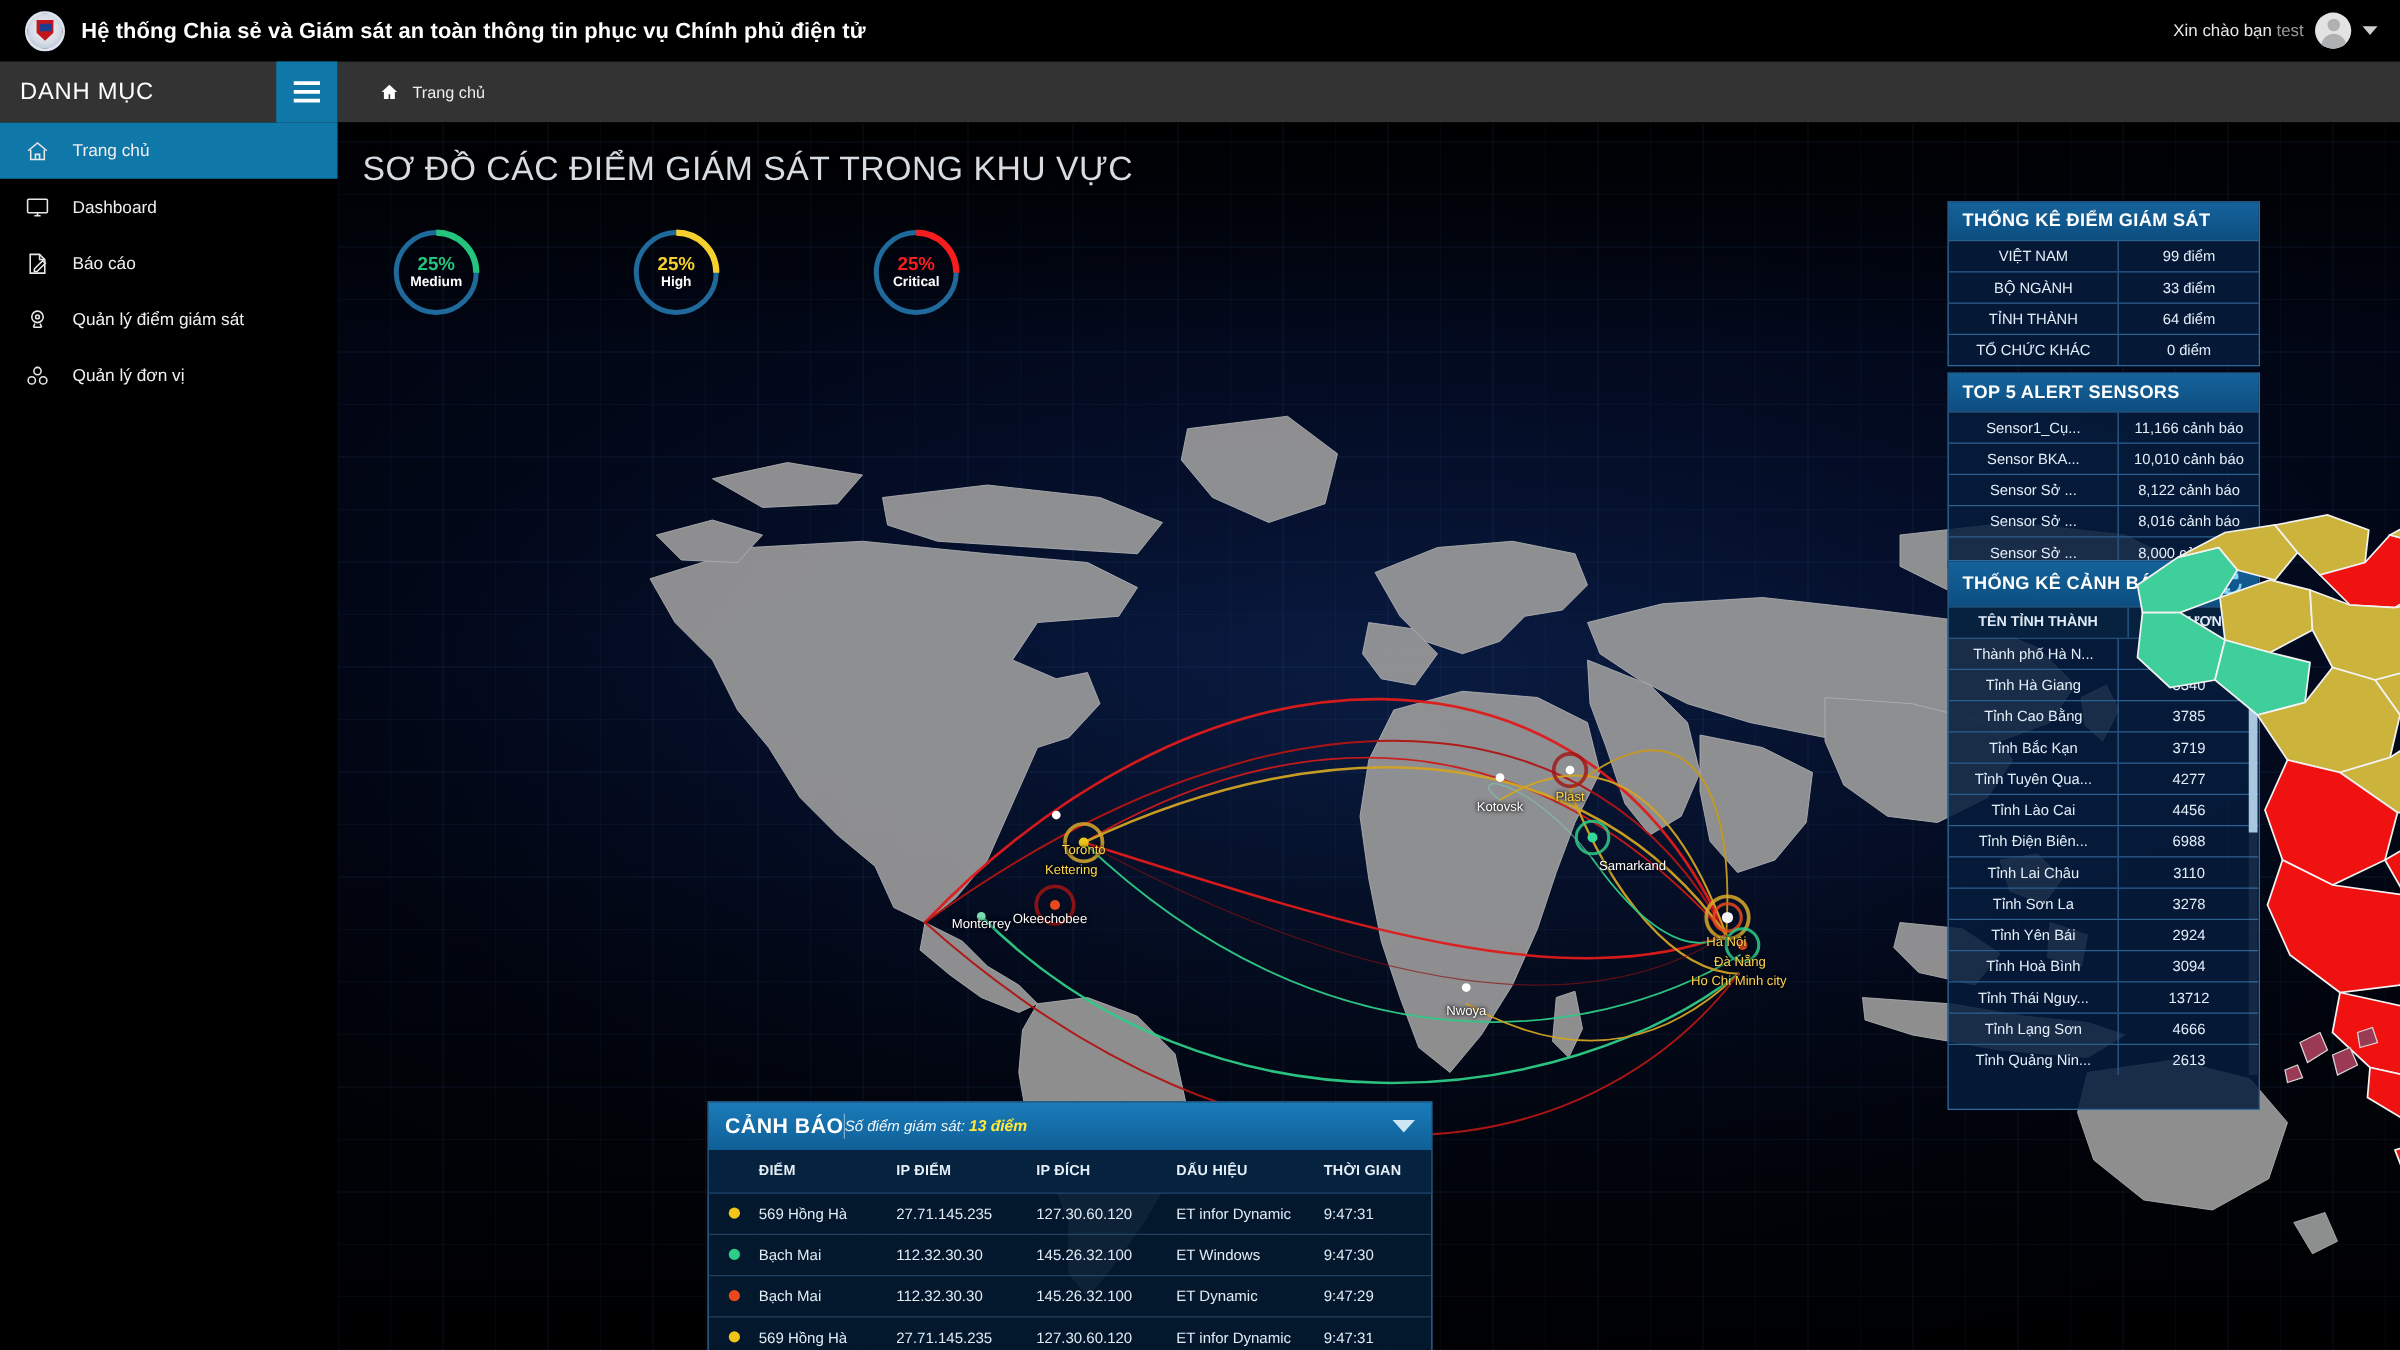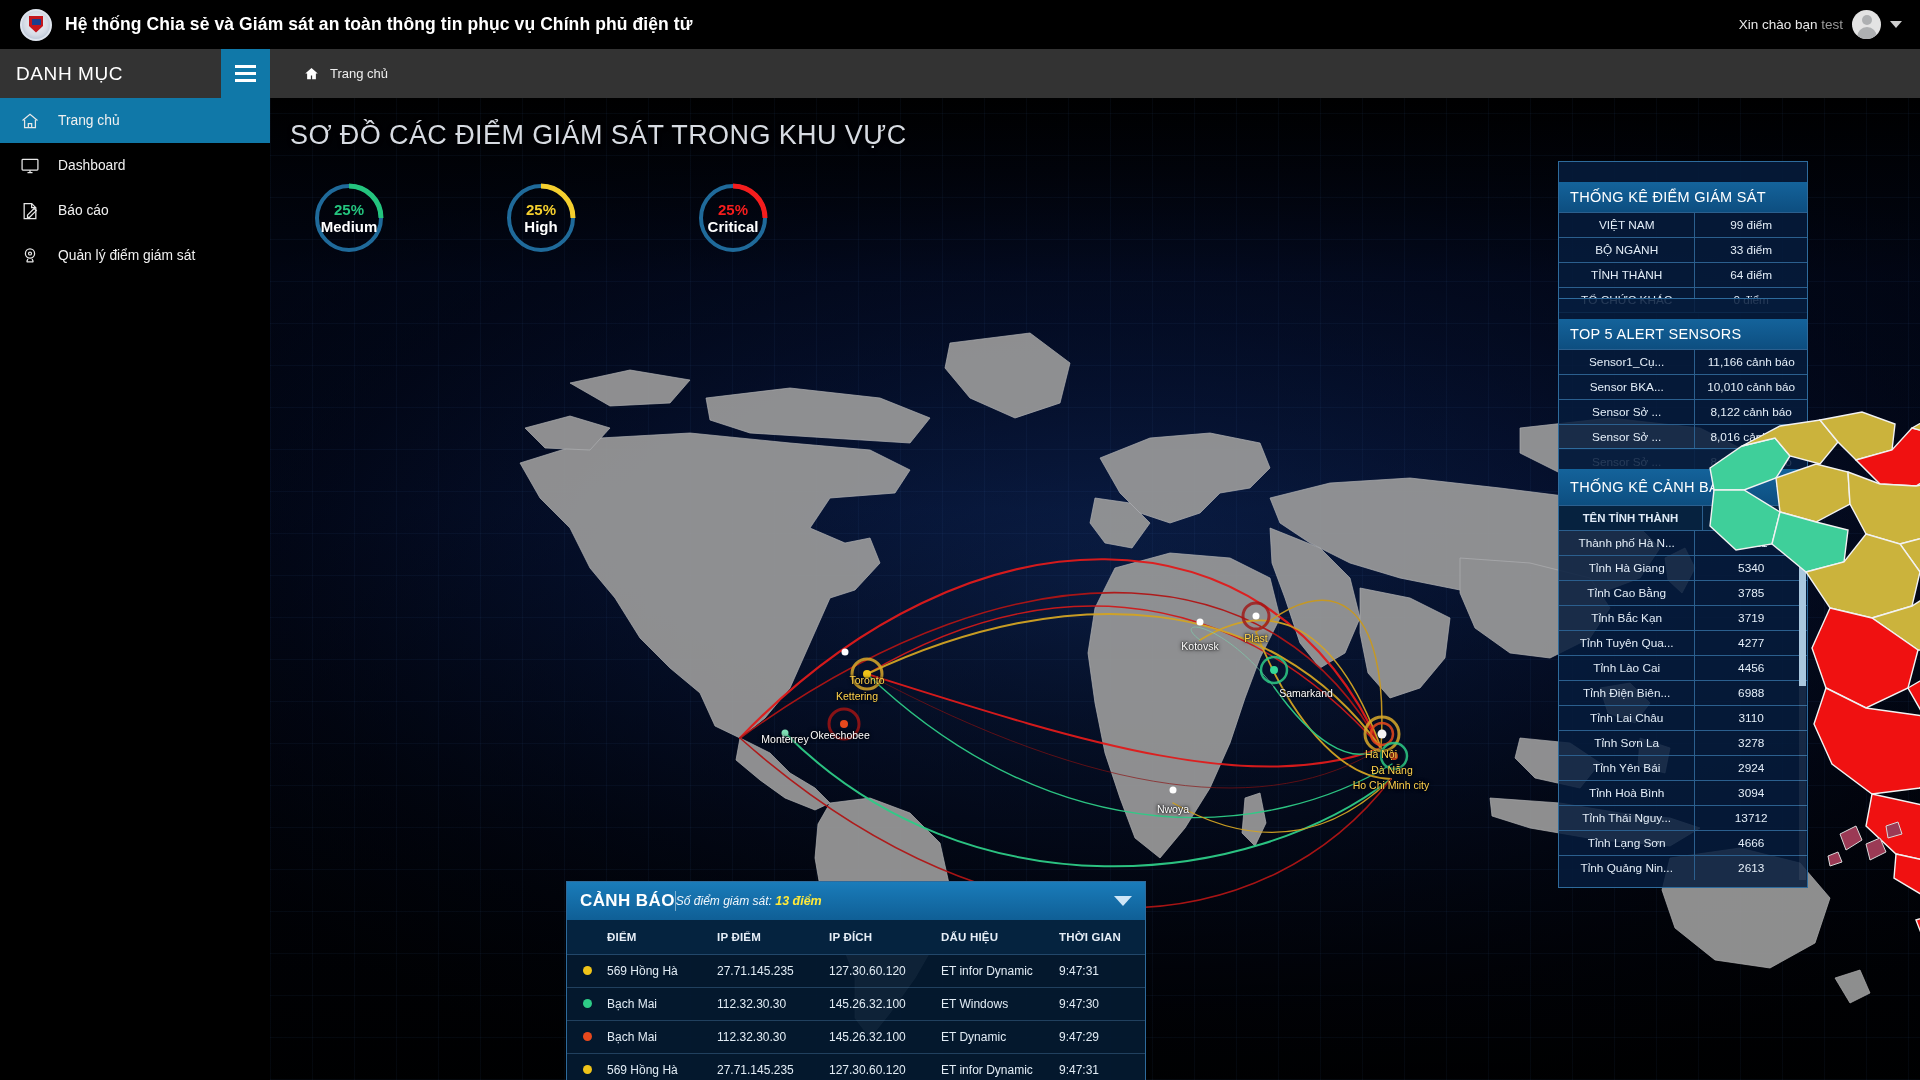--- a/index.html
+++ b/index.html
@@ -100,36 +100,36 @@
     position:absolute; left:20px; top:22px; font-size:27px; letter-spacing:.4px;
     color:#d7dbe2; font-weight:400; text-shadow:0 1px 4px #000;
   }
 
   
   .gauges { position:absolute; left:42px; top:83px; display:flex; gap:118px; }
   .gauge { position:relative; width:74px; height:74px; display:flex; align-items:center; justify-content:center; }
   .gauge svg { position:absolute; inset:0; transform:rotate(-90deg); }
   .gauge .gtxt { text-align:center; line-height:1.15; position:relative; }
   .gauge .gpct { font-size:15px; font-weight:600; }
-  .gauge .glab { font-size:15px; color:#fff; font-weight:600; }
+  .gauge .glab { font-size:11px; color:#fff; font-weight:600; }
 
   
   .worldmap { position:absolute; left:0; top:0; width:1650px; height:982px; }
   .citylabel {
     position:absolute; font-size:10.5px; color:#fff; text-shadow:0 0 4px #000,0 0 2px #000;
     white-space:nowrap; transform:translate(-50%,0); pointer-events:none;
   }
   .citylabel.warn { color:#ffd34d; }
 
   
   .panel { position:absolute; border:1px solid #2e6b9c; background:rgba(6,28,60,.86); }
   .panel-head {
     background:linear-gradient(180deg,#14639b 0%,#0d4e80 100%);
-    font-size:14.5px; font-weight:normal; padding:7px 11px; letter-spacing:.3px;
-    display:flex; align-items:center; justify-content:space-between;margin-top:20px;
+    font-size:14.5px; font-weight:bold; padding:7px 11px; letter-spacing:.3px;
+    display:flex; align-items:center; justify-content:space-between;
   }
   .stat-row { display:flex; border-top:1px solid #2b5f8e; }
   .stat-row .c1, .stat-row .c2 {
     padding:5px 4px; font-size:11.8px; text-align:center; color:#e4eef8;
     overflow:hidden; text-overflow:ellipsis; white-space:nowrap;
   }
   .stat-row .c1 { flex:1 1 55%; border-right:1px solid #2b5f8e; }
   .stat-row .c2 { flex:1 1 45%; }
 
   #panel-monitor { left:1288px; top:63px; width:250px; }
@@ -246,20 +246,30 @@
       <span class="nav-ico">
         <svg viewBox="0 0 24 24">
             <circle cx="12" cy="9" r="5.5"></circle>
             <circle cx="12" cy="9" r="1.8"></circle>
             <path d="M8 19h8M9.5 15.5 8 19M14.5 15.5 16 19"></path>
           </svg>
       </span>
       <span>Quản lý điểm giám sát</span>
     </div>
 
+    <div class="nav-item">
+      <span class="nav-ico">
+        <svg viewBox="0 0 24 24">
+            <circle cx="12" cy="7" r="3.5"></circle>
+            <circle cx="6.5" cy="16" r="3.5"></circle>
+            <circle cx="17.5" cy="16" r="3.5"></circle>
+          </svg>
+      </span>
+      <span>Quản lý đơn vị</span>
+    </div>
   </div>
 
   <div class="content">
 
     <div class="crumbbar">
       <span class="home-ico">
         <svg viewBox="0 0 24 24">
             <path d="M12 3 2 12h3v9h6v-6h2v6h6v-9h3z"></path>
           </svg>
       </span>

